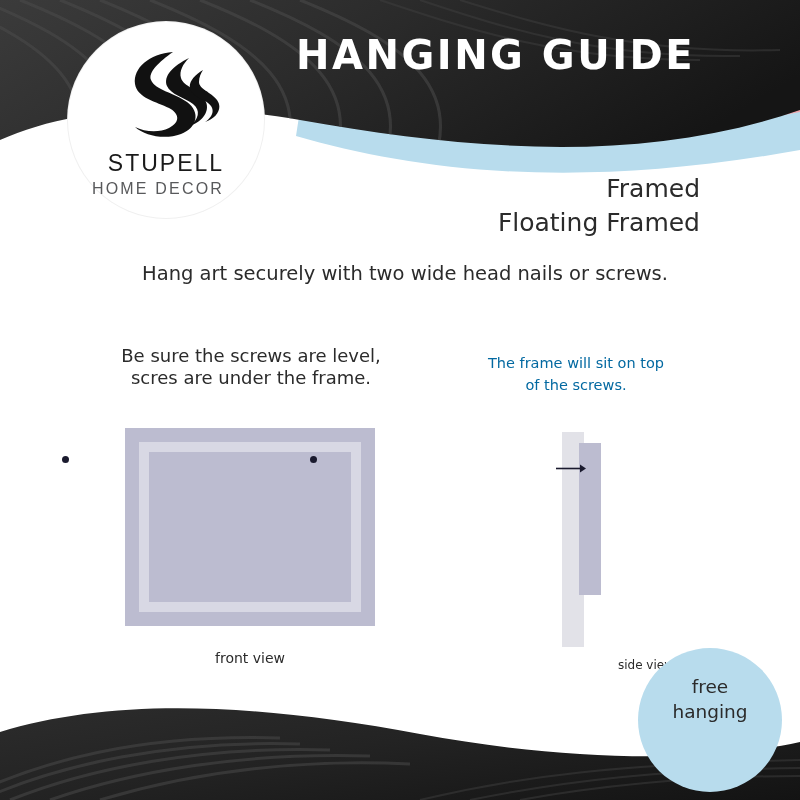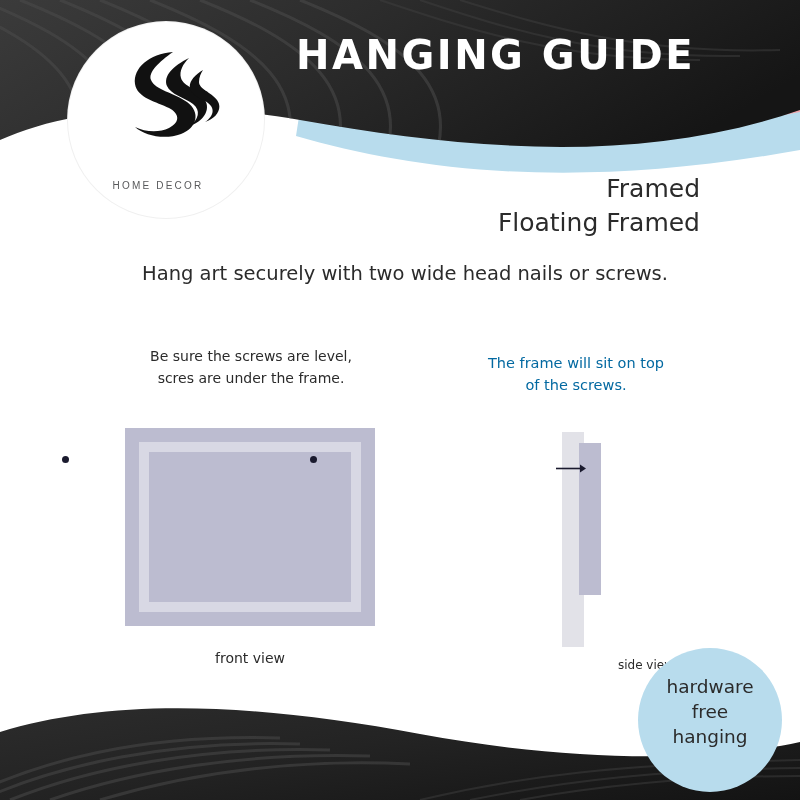--- a/index.html
+++ b/index.html
@@ -71,21 +71,21 @@
     color: #1a1a1a;
     font-weight: 400;
   }
   .logo-sub {
     position: absolute;
     left: 0;
     right: 16px;
     top: 158px;
     text-align: center;
     font-family: "Liberation Sans", sans-serif;
-    font-size: 10px;
+    font-size: 16px;
     letter-spacing: 2.2px;
     color: #58595b;
     font-weight: 400;
   }
 
   
   .guide-title {
     position: absolute;
     left: 296px;
     top: 32px;
@@ -125,21 +125,21 @@
   }
 
   
   .panel-left-caption {
     position: absolute;
     left: 118px;
     top: 345px;
     width: 266px;
     text-align: center;
     font-family: "DejaVu Sans", sans-serif;
-    font-size: 14px;
+    font-size: 18px;
     line-height: 22px;
     color: #2b2b2b;
   }
   .panel-right-caption {
     position: absolute;
     left: 448px;
     top: 352px;
     width: 256px;
     text-align: center;
     font-family: "DejaVu Sans", sans-serif;
@@ -298,20 +298,21 @@
   </div>
 
   <div class="logo-circle">
     <div class="logo-mark">
       <svg width="110" height="92" viewBox="0 0 110 92" xmlns="http://www.w3.org/2000/svg">
         <path d="M62,4 C38,6 22,20 24,36 C26,50 46,54 58,60 C68,65 70,74 58,80 C48,85 34,84 24,79 C34,88 54,92 70,86 C86,80 90,64 76,54 C64,45 44,42 40,32 C37,24 48,14 62,4 Z" fill="#111111"></path>
         <path d="M78,10 C62,18 52,28 56,38 C59,46 74,50 82,56 C90,62 88,72 78,78 C92,74 100,62 94,52 C88,42 72,38 70,30 C68,23 72,16 78,10 Z" fill="#111111"></path>
         <path d="M92,22 C82,28 76,36 80,43 C84,50 96,52 100,58 C104,64 100,70 94,74 C106,70 112,60 106,52 C100,44 88,41 88,34 C88,29 90,25 92,22 Z" fill="#111111"></path>
       </svg>
     </div>
+    <div class="logo-name">STUPELL</div>
     <div class="logo-sub">HOME DECOR</div>
   </div>
 
   <div class="guide-title">HANGING GUIDE</div>
 
   <div class="product-type">
     <div>Framed</div>
     <div>Floating Framed</div>
   </div>
 
@@ -340,21 +341,20 @@
   <div class="side-view-arrow">
     <svg width="30" height="9" viewBox="0 0 30 9" xmlns="http://www.w3.org/2000/svg">
       <line x1="0" y1="4.5" x2="24" y2="4.5" stroke="#1a1a2e" stroke-width="1.6"></line>
       <polygon points="24,0.5 30,4.5 24,8.5" fill="#1a1a2e"></polygon>
     </svg>
   </div>
   <div class="label-side-view">side view</div>
 
   <div class="badge-circle">
     <div class="badge-text">
-      <div>hardware</div>
       <div>free</div>
       <div>hanging</div>
     </div>
   </div>
 
   <div class="bottom-banner">
     <svg width="800" height="120" viewBox="0 0 800 120" xmlns="http://www.w3.org/2000/svg">
       <defs>
         <clipPath id="botclip">
           <path d="M0,52 C110,18 250,22 420,54 C560,80 700,84 800,62 V120 H0 Z"></path>

